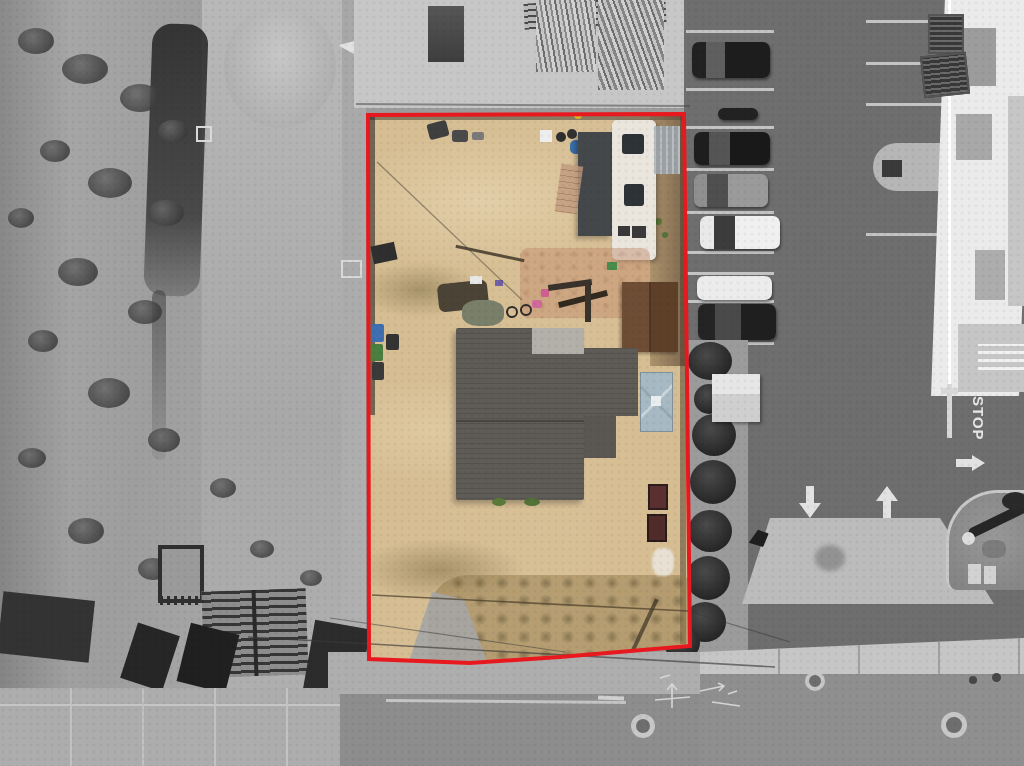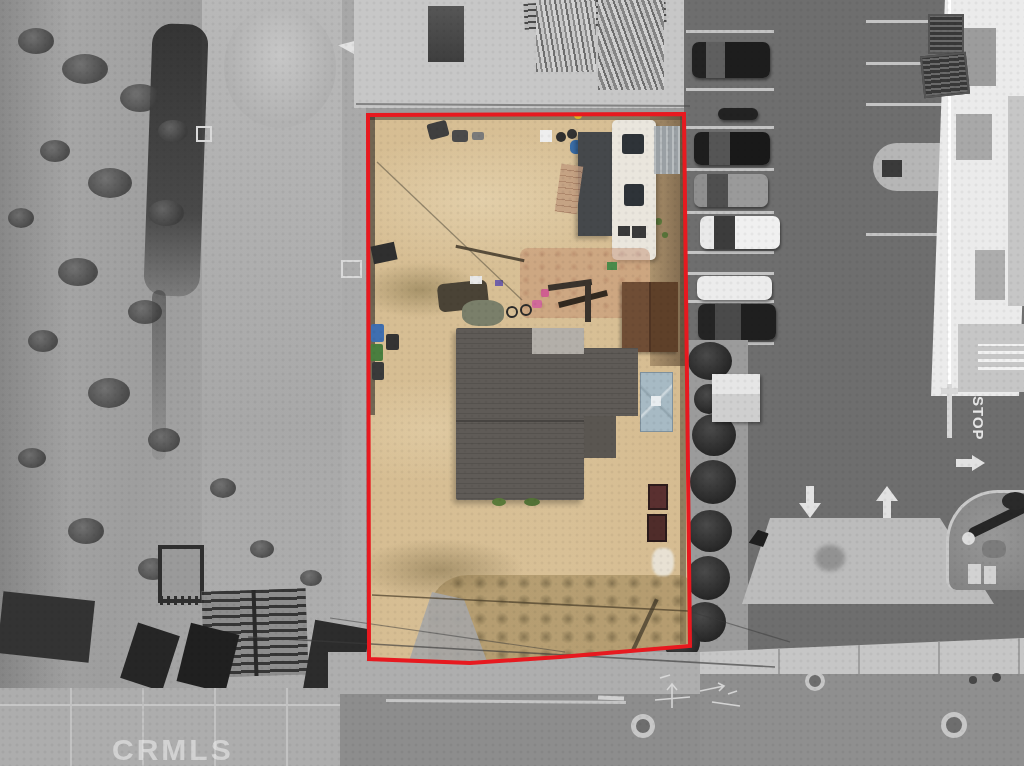--- a/index.html
+++ b/index.html
@@ -292,14 +292,13 @@
       <path d="M672,708 L672,684 M667,690 L672,684 L677,690"></path>
       <path d="M655,700 L690,697"></path>
       <path d="M700,691 L724,686 M718,683 L724,686 L719,691"></path>
       <path d="M712,702 L740,706"></path>
       <path d="M660,678 L670,675"></path>
       <path d="M728,694 L737,691"></path>
     </g>
     <polygon fill="none" stroke="#e7191f" stroke-width="4" stroke-linejoin="miter" points="368,115 684,114 690,646 560,657 470,663 369,659"></polygon>
   </svg>
 
-  <div class="wm">CRMLS</div>
 </div>
 
 </body></html>

